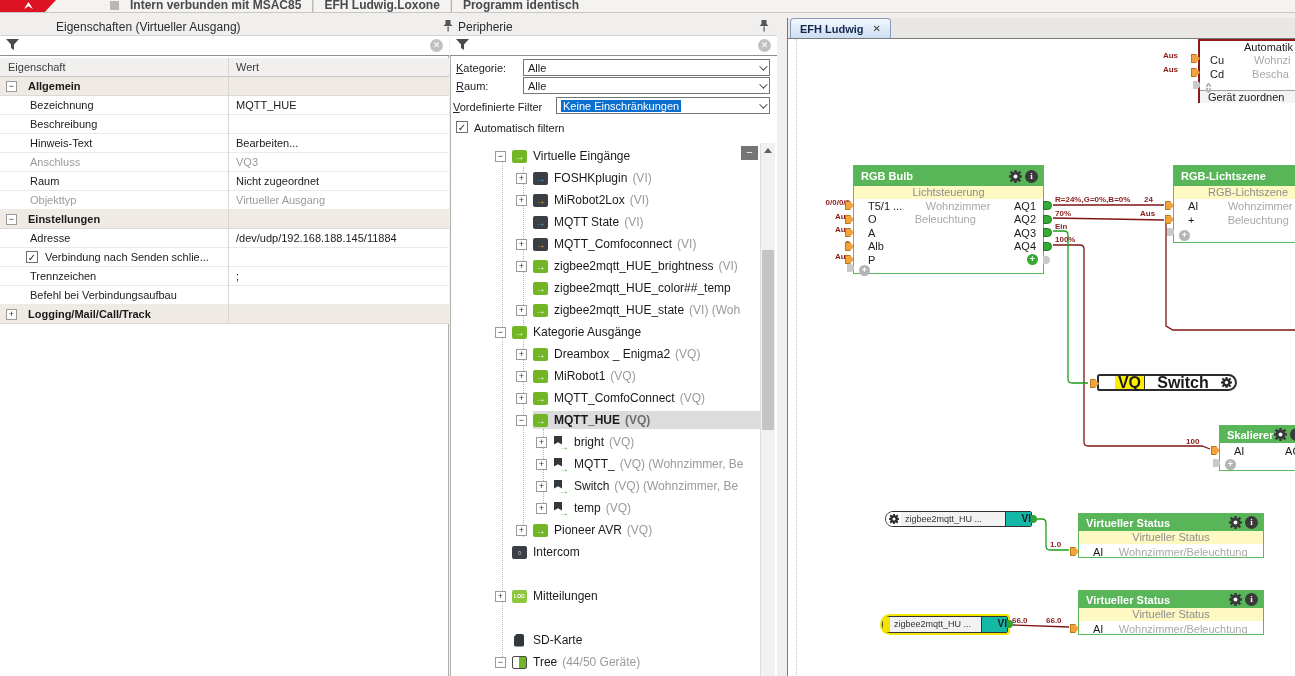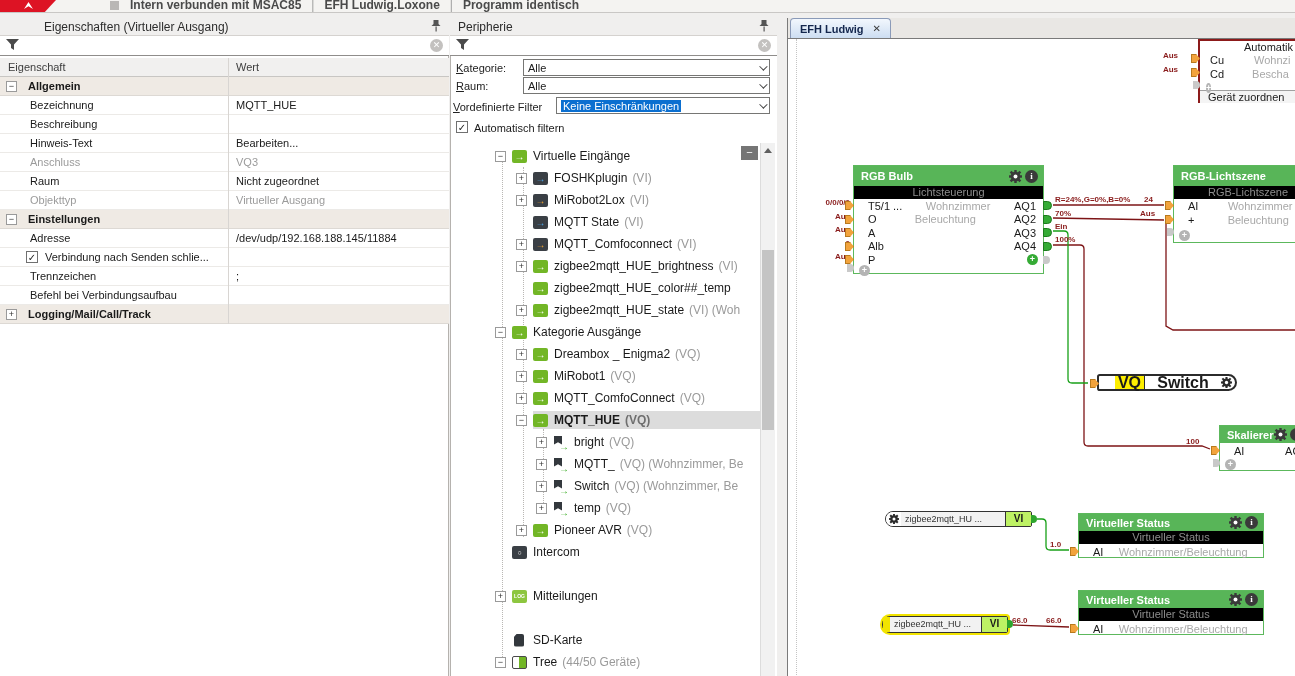--- a/index.html
+++ b/index.html
@@ -17,21 +17,21 @@
 
   
   .panel-title { height:16px; font-size:12px; color:#2c2c2c; display:flex; align-items:center; padding:0 8px; }
   .pin { margin-left:auto; }
   .filter-row { background:#fff; border-top:1px solid #d5d2cf; border-bottom:1px solid #8f8d8b; display:flex; align-items:center; padding:0 6px; }
   .clear-x { margin-left:auto; width:13px; height:13px; border-radius:50%; background:#c3c1bf; color:#fff; font-size:9px; line-height:13px; text-align:center; }
   .clear-x::after { content:"✕"; }
 
   
   #propPanel { left:0; top:35px; width:449px; height:641px; background:#fff; border-right:1px solid #b5b2ae; }
-  #propHeaderBar { left:0; top:18px; width:449px; height:17px;padding-left:44px; }
+  #propHeaderBar { left:12px; top:18px; width:449px; height:17px;padding-left:44px; }
   #propFilter { left:0; top:35px; width:449px; height:21px; }
   #pgridHead { left:0; top:58px; width:449px; height:19px; background:#f1f0ef; border-bottom:1px solid #c8c6c3; display:flex; font-size:11px; color:#3c3c3c; align-items:center; }
   #pgridHead .c1 { width:228px; padding-left:8px; }
   #pgridHead .c2 { padding-left:8px; }
   #pcoldiv { left:228px; top:58px; width:1px; height:266px; background:#d8d5d2; }
   .prow { position:absolute; left:0; width:449px; height:19px; display:flex; align-items:center; font-size:11px; border-bottom:1px solid #eceae7; background:#fff; }
   .prow .plabel { width:228px; padding-left:30px; white-space:nowrap; overflow:hidden; }
   .prow .pvalue { flex:1; padding-left:8px; white-space:nowrap; overflow:hidden; }
   .prow.group { background:#efeae4; font-weight:bold; border-bottom:1px solid #ddd9d4; }
   .prow.group .plabel { padding-left:28px; width:auto; }
@@ -99,21 +99,21 @@
   #wires { left:0; top:0; pointer-events:none; }
   .wlabel { position:absolute; font-size:8px; font-weight:bold; color:#8a1c1c; white-space:nowrap; }
   .wlabel.rt { text-align:right; }
 
   .block { position:absolute; background:#fff; border:1px solid #5cb85c; font-size:11px; }
   .bheader { height:20px; background:#58b558; color:#fff; font-weight:bold; display:flex; align-items:center; padding:0 5px 0 7px; }
   .bheader.h17 { height:17px; }
   .hicons { margin-left:auto; display:flex; align-items:center; gap:3px; }
   .iinfo { width:13px; height:13px; border-radius:50%; background:#3a3a3a; color:#fff; font-size:9px; font-weight:bold; line-height:13px; text-align:center; font-family:"Liberation Serif", serif; }
   .iinfo::after { content:"i"; }
-  .bsub { height:13px; background:#000000; color:#8d8d8d; font-size:11px; line-height:13px; text-align:center; white-space:nowrap; overflow:hidden; }
+  .bsub { height:13px; background:#fef9c3; color:#8d8d8d; font-size:11px; line-height:13px; text-align:center; white-space:nowrap; overflow:hidden; }
   .brow { display:flex; align-items:center; }
   .brow .pin-l { padding-left:14px; white-space:nowrap; }
   .brow .cgray { flex:1; text-align:center; color:#a8a8a8; white-space:nowrap; overflow:hidden; }
   .brow .pout { margin-left:auto; padding-right:7px; }
   .plusc { width:11px; height:11px; border-radius:50%; background:#b4b4b4; color:#fff; font-size:9px; font-weight:bold; line-height:11px; text-align:center; }
   .plusc::after { content:"+"; }
   .plusc.green { background:#35ab35; }
   .cin { position:absolute; left:-9px; width:9px; height:9px; background:#f2a33c; border:1px solid #b87a1e; clip-path:polygon(0 0,55% 0,100% 50%,55% 100%,0 100%); }
   .cout { position:absolute; right:-9px; width:9px; height:9px; background:#35ab35; border:1px solid #1d7a1d; border-radius:0 5px 5px 0; }
   .cnub { position:absolute; width:7px; height:8px; background:#c9c9c9; border-radius:0 4px 4px 0; }
@@ -125,21 +125,21 @@
   #blkAuto .foot { border-top:1px solid #a0a0a0; background:#f4f4f4; height:13px; line-height:12px; padding-left:8px; }
 
   
   .pill { position:absolute; display:flex; align-items:stretch; background:#fff; }
   #vqPill { border:2px solid #2b2b2b; border-radius:3px 9px 9px 3px;padding-left:16px; }
   #vqPill .tag { width:30px; background:#fdee00; font-weight:bold; text-align:center; line-height:13px; border-right:1px solid #2b2b2b; }
   #vqPill .lbl { flex:1; text-align:center; line-height:13px; font-weight:bold; }
   #vqPill .gearwrap { display:flex; align-items:center; padding-right:3px; }
   .pill-vi { border:1px solid #333; border-radius:8px 2px 2px 8px; font-size:9px; }
   .pill-vi .body { flex:1; background:#f2f2f2; color:#333; line-height:14px; padding-left:4px; white-space:nowrap; overflow:hidden; }
-  .pill-vi .tag { width:26px; background:#bef264; font-weight:bold; font-size:10px; text-align:center; line-height:14px; border-left:1px solid #333; }
+  .pill-vi .tag { width:26px; background:#14b8a6; font-weight:bold; font-size:10px; text-align:right; line-height:14px; border-left:1px solid #333; }
   .pill-vi .gearwrap { display:flex; align-items:center; padding:0 2px 0 3px; background:#fff; border-radius:8px 0 0 8px; }
   .pill-vi .gnub { position:absolute; right:-6px; top:3px; width:6px; height:8px; background:#2ea52e; border-radius:0 4px 4px 0; }
   #viPill2 { box-shadow:0 0 0 2px #f2e400; }
   #viPill2 .cap { width:7px; background:#f2e400; }
 </style>
 </head>
 <body>
 
 <div id="topbar" class="abs">
   <div id="logo" class="abs">

